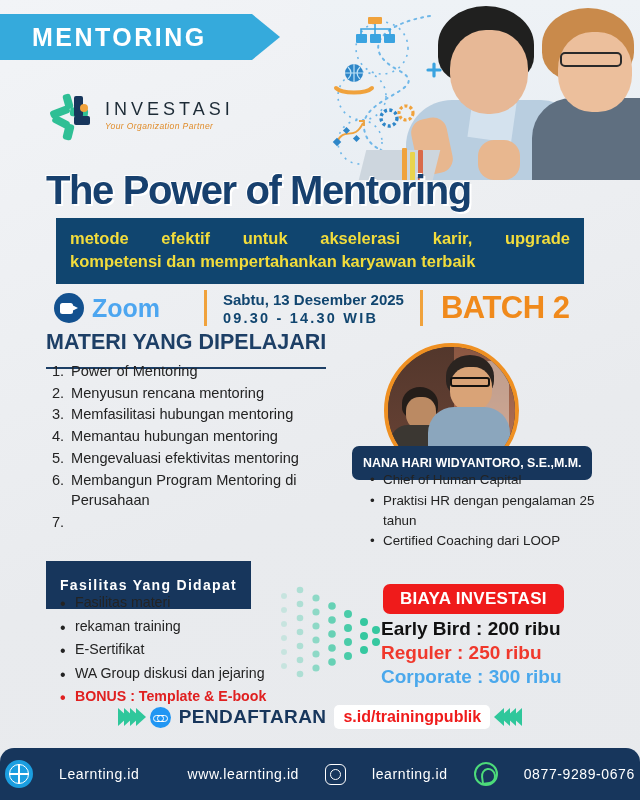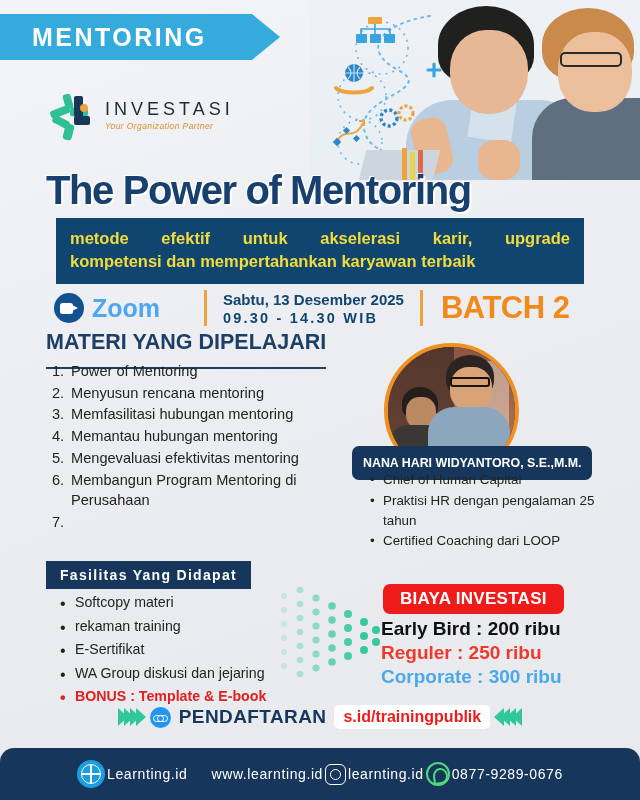--- a/index.html
+++ b/index.html
@@ -85,21 +85,21 @@
   .sp-h2 { position:absolute; left:14px; top:40px; width:36px; height:32px; background:#241d19; border-radius:50% 50% 36% 36%; }
   .sp-f2 { position:absolute; left:18px; top:50px; width:30px; height:32px; background:#bb8a63; border-radius:44%; }
   .sp-b2 { position:absolute; left:2px; top:78px; width:56px; height:60px; background:#3b3732; border-radius:18px 18px 0 0; }
   .sp-arm { position:absolute; left:42px; top:108px; width:74px; height:22px; background:#9db4c8; border-radius:11px; }
   .sp-name { position:absolute; left:352px; top:446px; background:#17365c; color:#fff; font-size:12.4px; font-weight:bold; padding:10px 11px; border-radius:7px; white-space:nowrap; }
   .sp-cred { position:absolute; left:368px; top:470px; width:230px; }
   .sp-cred li { position:relative; font-size:13.4px; color:#232323; line-height:1.48; padding-left:15px; margin-bottom:1px; }
   .sp-cred li:before { content:"•"; position:absolute; left:2px; }
 
   
-  .fas-h { position:absolute; left:46px; top:561px; background:#17365c; color:#fff; font-size:14px; font-weight:bold; letter-spacing:1.3px; padding:6px 14px; }
+  .fas-h { position:absolute; left:46px; top:561px; background:#17365c; color:#fff; font-size:14px; font-weight:bold; letter-spacing:1.3px; padding:16px 14px; }
   .fas-l { position:absolute; left:58px; top:592px; width:270px; }
   .fas-l li { position:relative; font-size:14.2px; color:#232323; line-height:1.52; padding-left:17px; margin-bottom:2px; }
   .fas-l li:before { content:"•"; position:absolute; left:2px; font-size:16px; }
   .fas-l li.bonus { color:#e02020; font-weight:bold; }
 
   .halftone { position:absolute; left:276px; top:570px; width:110px; height:120px; }
 
   
   .bi-h { position:absolute; left:383px; top:584px; background:#ef1b1b; color:#fff; font-size:17px; font-weight:bold; padding:5px 17px; border-radius:7px; letter-spacing:.3px; }
   .pr { position:absolute; left:381px; width:250px; font-weight:bold; }
@@ -113,21 +113,21 @@
   .chev i { display:block; width:0; height:0; border-top:9px solid transparent; border-bottom:9px solid transparent; }
   .chev.r i { border-left:10px solid #2fc79b; margin-right:-4px; }
   .chev.l i { border-right:10px solid #2fc79b; margin-left:-4px; }
   .link-ic { width:21px; height:21px; border-radius:50%; background:#2196f3; position:relative; }
   .link-ic:before,.link-ic:after { content:""; position:absolute; width:9px; height:5px; border:1.6px solid #fff; border-radius:4px; top:8px; }
   .link-ic:before { left:3px; } .link-ic:after { right:3px; }
   .reg-lbl { color:#17365c; font-size:19px; font-weight:bold; letter-spacing:.4px; }
   .reg-url { background:#fff; color:#ef1b1b; font-size:16px; font-weight:bold; padding:3px 9px; border-radius:5px; }
 
   
-  .ftr { position:absolute; left:0; top:748px; width:640px; height:52px; background:#17365c; border-radius:14px 14px 0 0; display:flex; align-items:center; justify-content:center; gap:2px; color:#fff; }
+  .ftr { position:absolute; left:0; top:748px; width:640px; height:52px; background:#17365c; border-radius:14px 14px 0 0; display:flex; align-items:center; justify-content:center; gap:26px; color:#fff; }
   .globe { width:28px; height:28px; border-radius:50%; background:#1b9ee0; position:relative; }
   .globe:before { content:""; position:absolute; inset:4px; border:1.6px solid #fff; border-radius:50%; }
   .globe:after { content:""; position:absolute; left:13px; top:4px; width:1.6px; height:20px; background:#fff; }
   .globe-h { position:absolute; left:4px; top:13px; width:20px; height:1.6px; background:#fff; }
   .f-t { font-size:14px; letter-spacing:.6px; }
   .ig { width:21px; height:21px; border:1.9px solid #fff; border-radius:6px; position:relative; }
   .ig:before { content:""; position:absolute; left:4px; top:4px; width:9px; height:9px; border:1.7px solid #fff; border-radius:50%; }
   .wa { width:24px; height:24px; border-radius:50%; border:2px solid #4ddc7a; position:relative; }
   .wa:before { content:""; position:absolute; left:5px; top:4px; width:11px; height:12px; border:2px solid #4ddc7a; border-radius:50% 50% 50% 0; transform:rotate(-8deg); }
   .gap-l { margin-left:22px; }
@@ -280,21 +280,21 @@
   </div>
   <div class="sp-name">NANA HARI WIDYANTORO, S.E.,M.M.</div>
   <ul class="sp-cred">
     <li>Chief of Human Capital</li>
     <li>Praktisi HR dengan pengalaman 25 tahun</li>
     <li>Certified Coaching dari LOOP</li>
   </ul>
 
   <div class="fas-h">Fasilitas Yang Didapat</div>
   <ul class="fas-l">
-    <li>Softcopy materi</li>
+    <li>Fasilitas materi</li>
     <li>rekaman training</li>
     <li>E-Sertifikat</li>
     <li>WA Group diskusi dan jejaring</li>
     <li class="bonus">BONUS : Template &amp; E-book</li>
   </ul>
 
   <svg class="halftone" viewBox="0 0 110 120">
     <g fill="#35c8a0">
       <g opacity=".18">
           <circle cx="8" cy="26" r="3"></circle>

